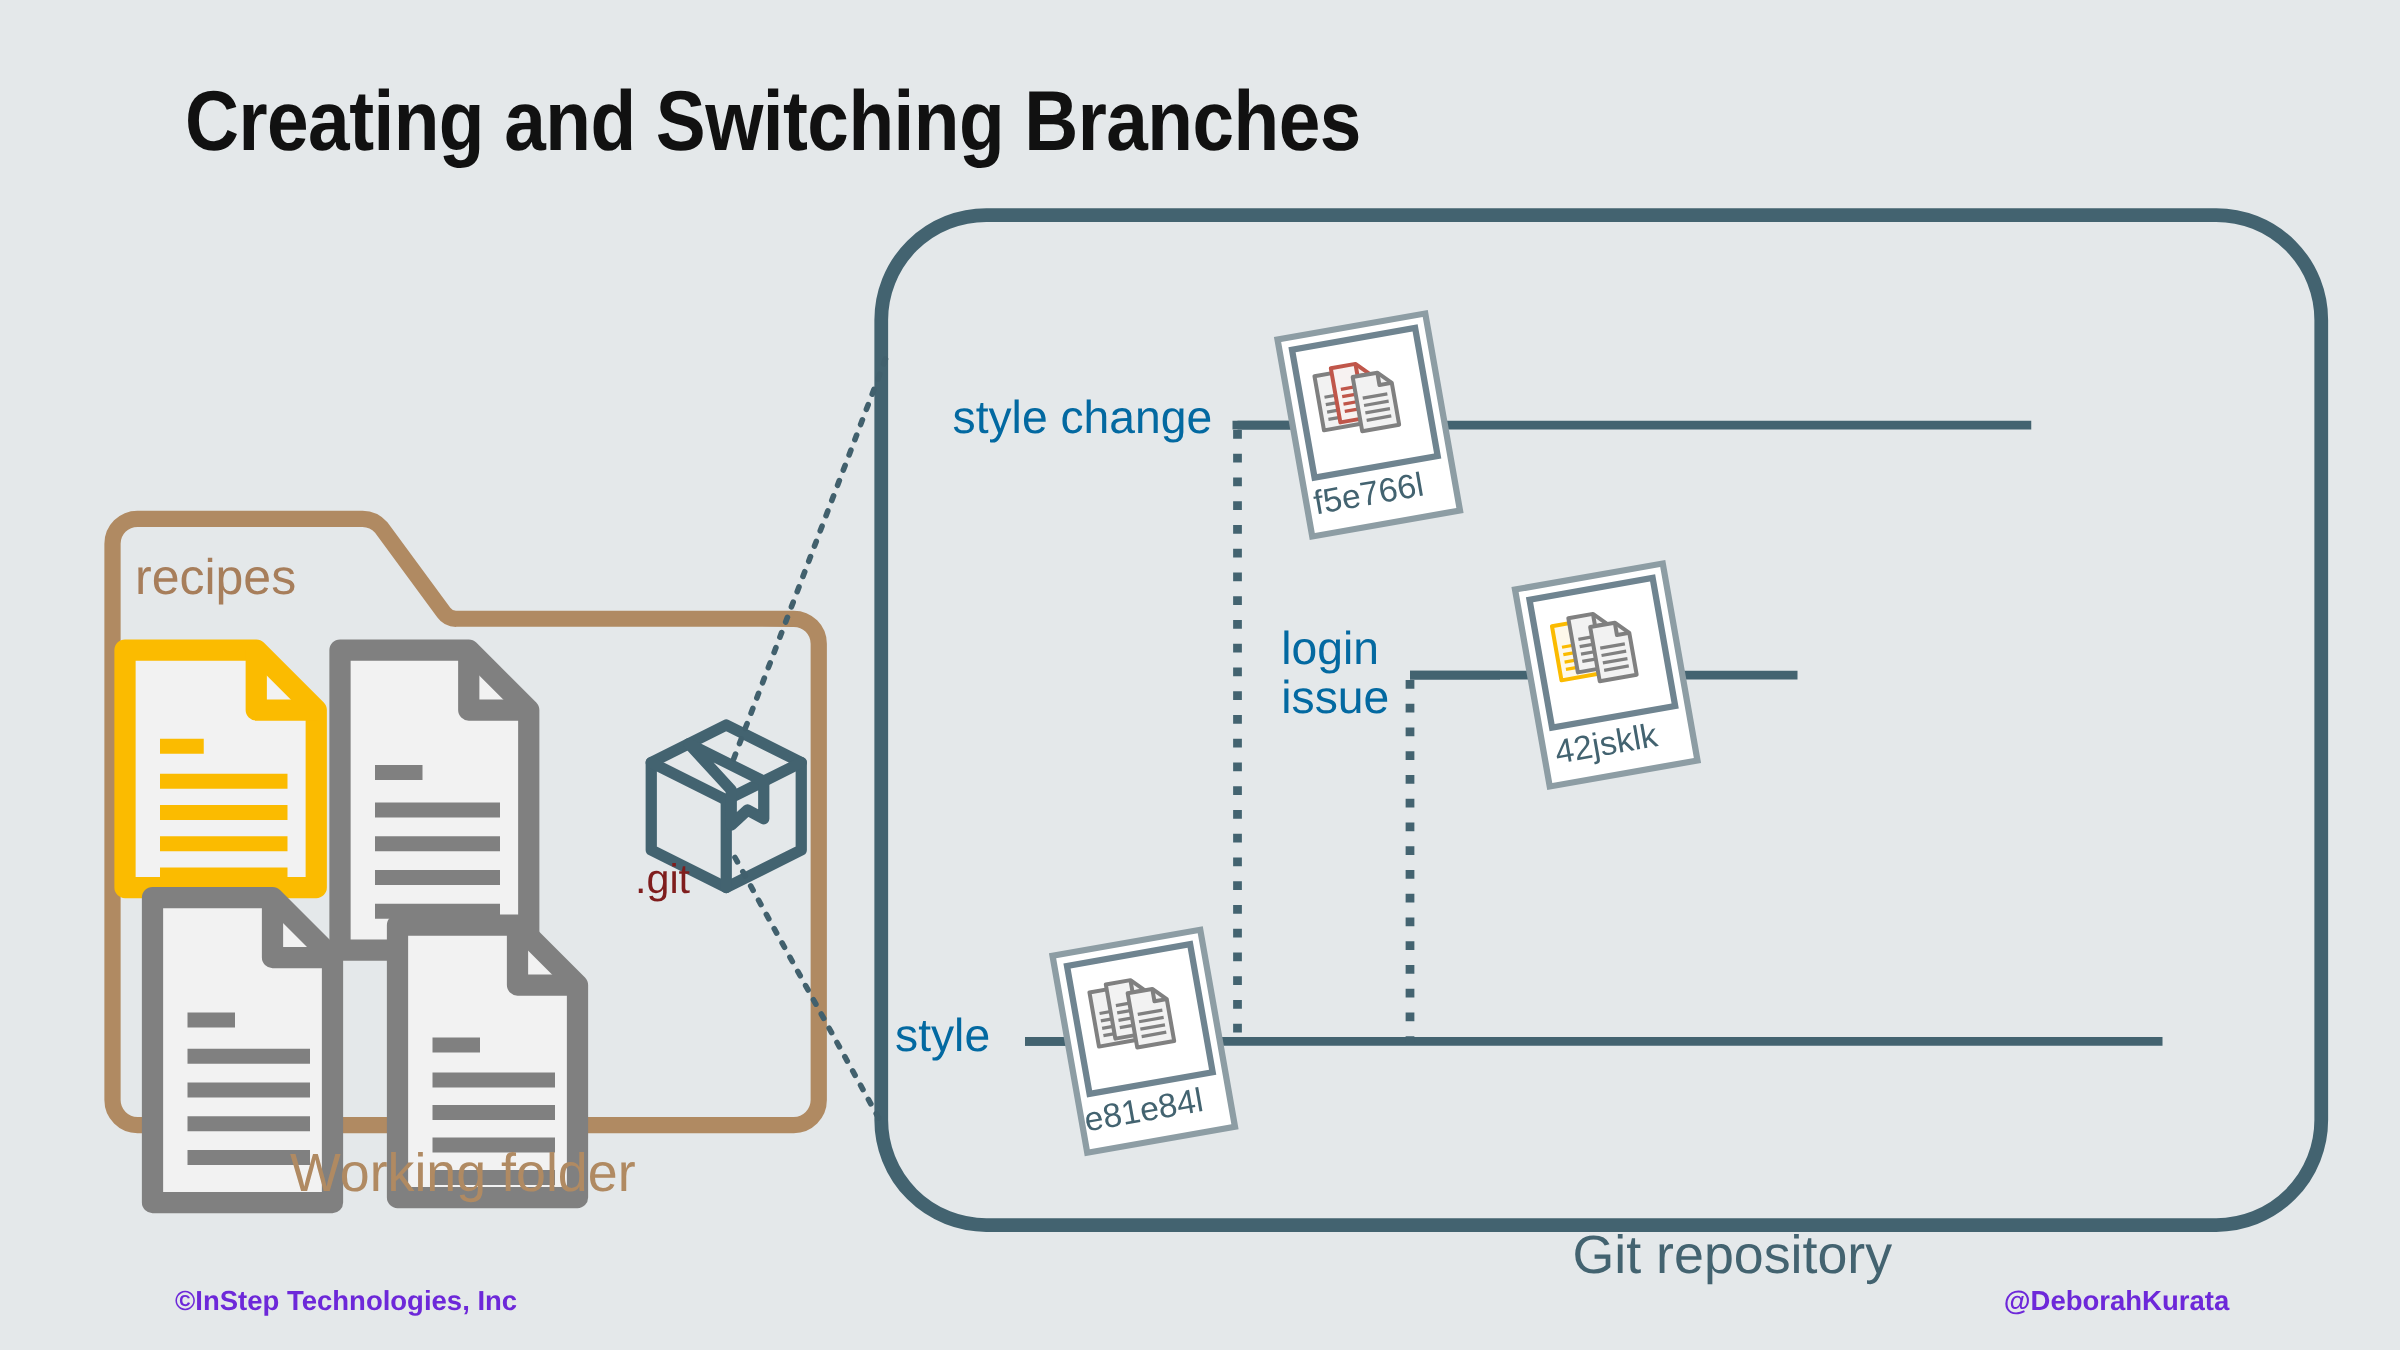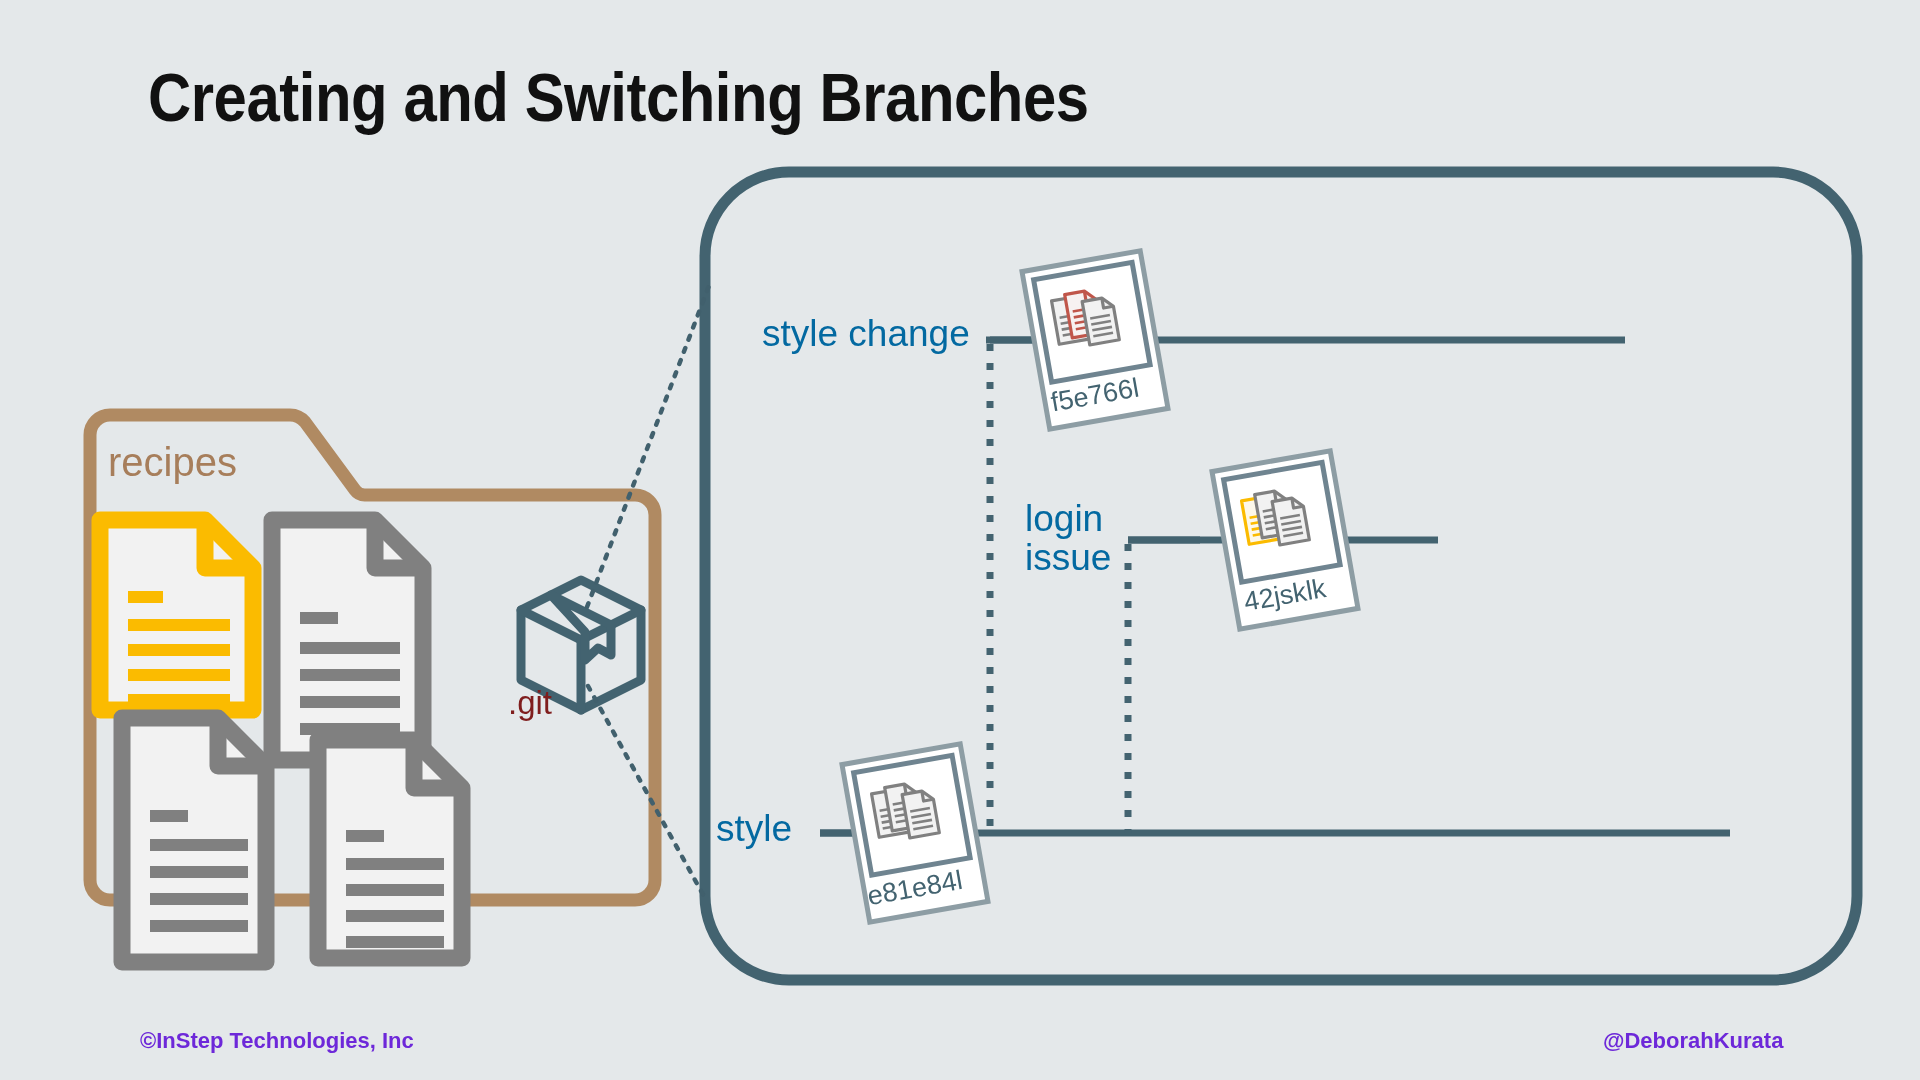--- a/index.html
+++ b/index.html
@@ -266,21 +266,23 @@
   <div class="txt branch-label" id="label-style-change">style change</div>
 
   <div class="txt branch-label" id="label-login-issue"><span>login</span><br><span>issue</span></div>
 
   <div class="txt branch-label" id="label-main">style</div>
 
   <div class="txt" id="label-recipes">recipes</div>
 
   <div class="txt" id="label-git">.git</div>
 
-
+  <div class="txt" id="label-working-folder">Working folder</div>
+
+  <div class="txt" id="label-git-repository">Git repository</div>
 
   <div class="commit-hash" style="left:1035px; top:380px; transform: rotate(-10deg);">f5e766l</div>
 
   <div class="commit-hash" style="left:1225px; top:580px; transform: rotate(-10deg);">42jsklk</div>
 
   <div class="commit-hash" style="left:855px; top:873px; transform: rotate(-10deg);">e81e84l</div>
 
   <div class="txt footer-txt" id="footer-left">©InStep Technologies, Inc</div>
 
   <div class="txt footer-txt" id="footer-right">@DeborahKurata</div>

